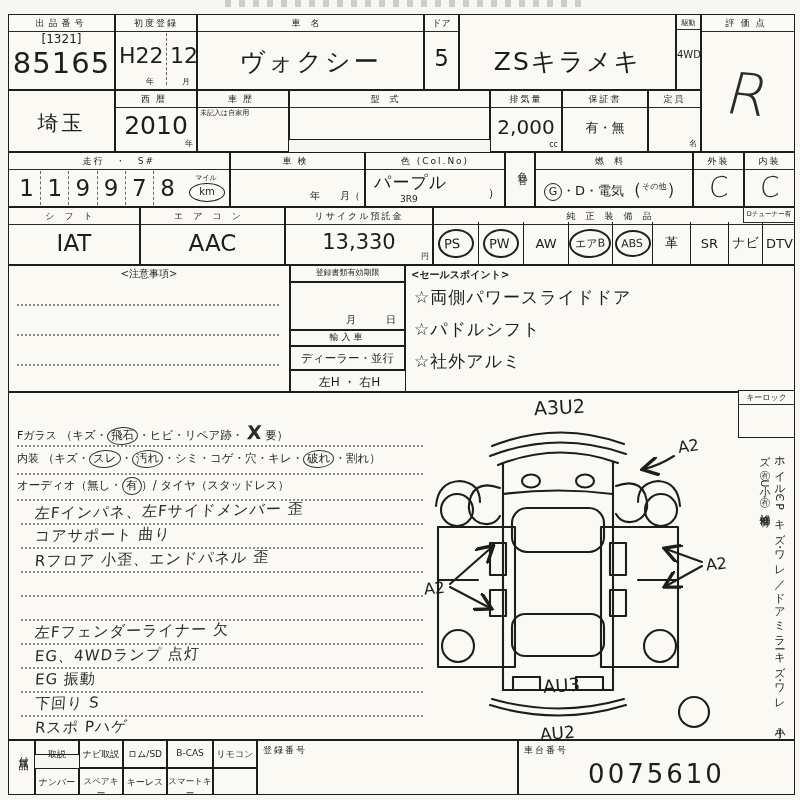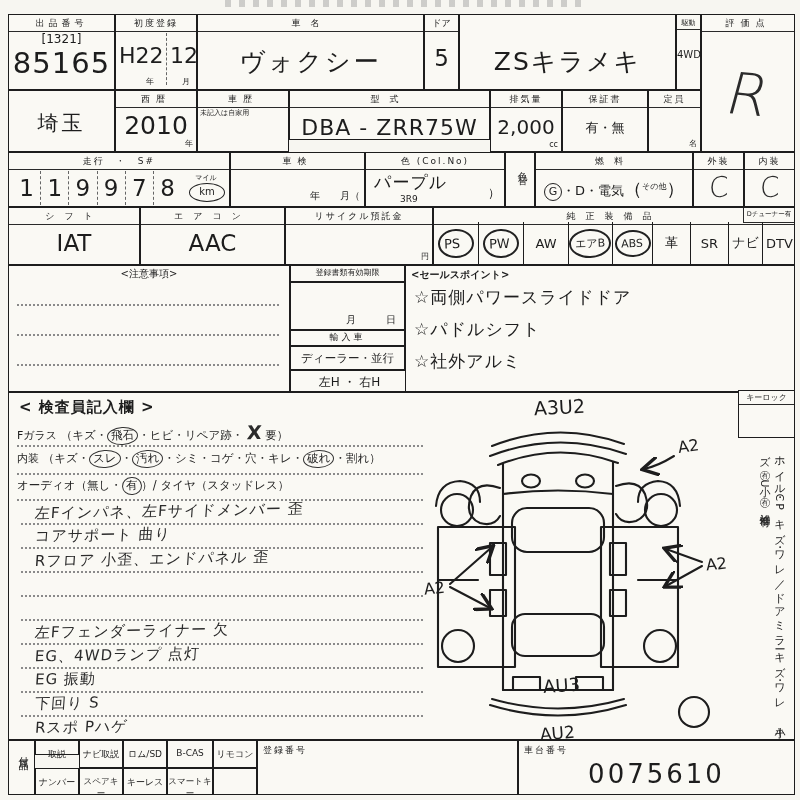--- a/index.html
+++ b/index.html
@@ -90,21 +90,20 @@
     <div class="abs small" style="right:3px;bottom:2px;">年</div>
   </div>
 
   <div class="box" style="left:197px;top:90px;width:92px;height:62px;">
     <div class="lbl ls6">車歴</div>
     <div class="abs" style="left:2px;top:17px;font-size:7px;">未記入は自家用</div>
   </div>
 
   <div class="box" style="left:289px;top:90px;width:201px;height:50px;">
     <div class="lbl ls10">型式</div>
-    <div class="val" style="top:24px;font-size:22px;letter-spacing:1px;">DBA - ZRR75W</div>
   </div>
 
   <div class="box" style="left:490px;top:90px;width:72px;height:62px;">
     <div class="lbl ls2">排気量</div>
     <div class="val" style="top:24px;font-size:20px;">2,000</div>
     <div class="abs small" style="right:3px;bottom:2px;">cc</div>
   </div>
 
   <div class="box" style="left:562px;top:90px;width:86px;height:62px;">
     <div class="lbl ls2">保証書</div>
@@ -168,20 +167,21 @@
     <div class="val" style="top:22px;font-size:23px;">IAT</div>
   </div>
 
   <div class="box" style="left:140px;top:207px;width:145px;height:58px;">
     <div class="lbl ls10">エアコン</div>
     <div class="val" style="top:22px;font-size:23px;">AAC</div>
   </div>
 
   <div class="box" style="left:285px;top:207px;width:148px;height:58px;">
     <div class="lbl ls2">リサイクル預託金</div>
+    <div class="val" style="top:22px;font-size:21px;">13,330</div>
     <div class="abs small" style="right:3px;bottom:2px;">円</div>
   </div>
 
   <div class="box" style="left:433px;top:207px;width:362px;height:58px;">
     <div class="lbl ls10">純正装備品</div>
     <div class="abs" style="right:0;top:0;width:50px;height:14px;border-left:1.3px solid #2a2a2a;border-bottom:1.3px solid #2a2a2a;font-size:6.5px;text-align:center;line-height:13px;">Dチューナー有</div>
     <div class="eqcell" style="left:0;width:45px;">
         <span class="circ">PS</span>
       </div>
     <div class="eqcell" style="left:45px;width:45px;">
@@ -234,21 +234,20 @@
   </div>
 
   <div class="box" style="left:405px;top:265px;width:390px;height:127px;">
     <div class="abs" style="left:5px;top:2px;font-size:10px;font-weight:bold;">&lt;セールスポイント&gt;</div>
     <div class="abs" style="left:8px;top:20px;font-size:17px;letter-spacing:1px;">☆両側パワースライドドア</div>
     <div class="abs" style="left:8px;top:52px;font-size:17px;letter-spacing:1px;">☆パドルシフト</div>
     <div class="abs" style="left:8px;top:84px;font-size:17px;letter-spacing:1px;">☆社外アルミ</div>
   </div>
 
   <div class="box" style="left:8px;top:392px;width:787px;height:348px;">
-    <div class="abs" style="left:10px;top:5px;font-size:15px;font-weight:bold;letter-spacing:1px;">&lt; 検査員記入欄 &gt;</div>
 
     <div class="abs chk" style="left:8px;top:28px;width:406px;height:26px;border-bottom:2px dotted #8a8a8a;box-sizing:border-box;">
       <span style="font-size:11px;">Fガラス</span>
       <span>（キズ・</span><span class="mrk">飛石</span><span>・ヒビ・リペア跡・</span>
       <span class="hw" style="font-size:19px;font-weight:bold;">X</span>
       <span>要）</span>
     </div>
 
     <div class="abs chk" style="left:8px;top:54px;width:406px;height:28px;border-bottom:2px dotted #8a8a8a;box-sizing:border-box;padding-top:3px;">
       <span style="font-size:11px;">内装</span>

